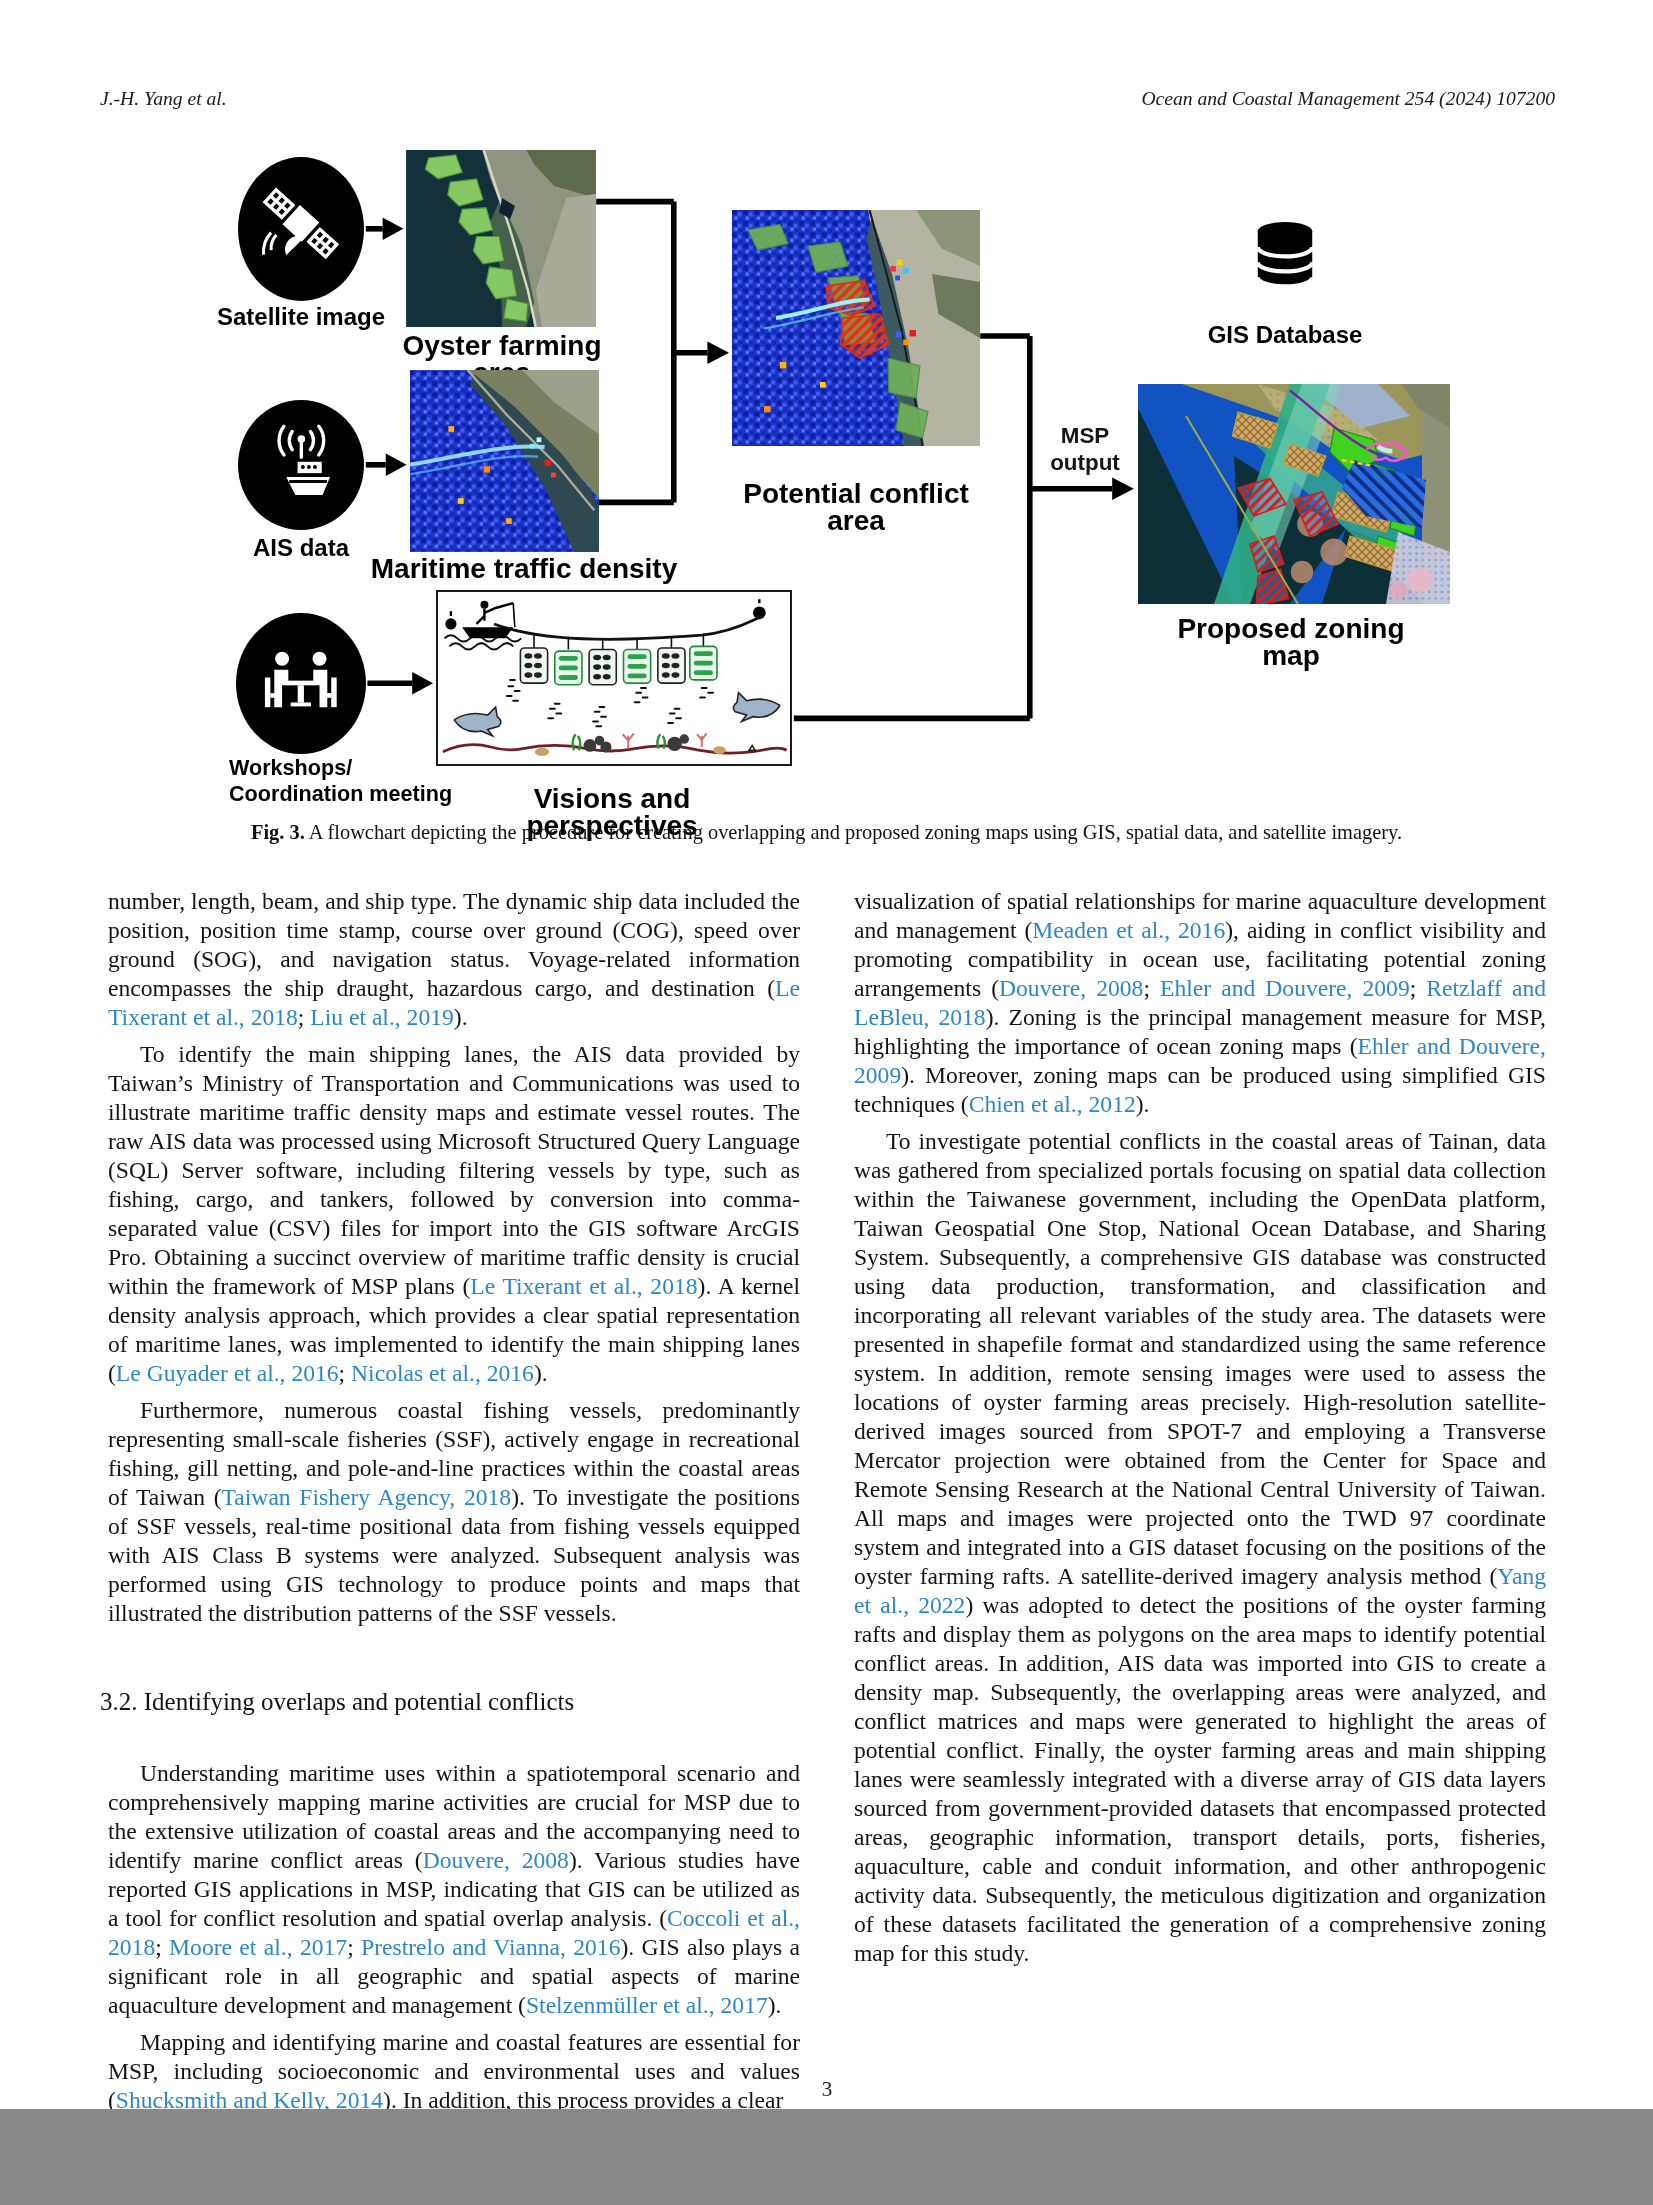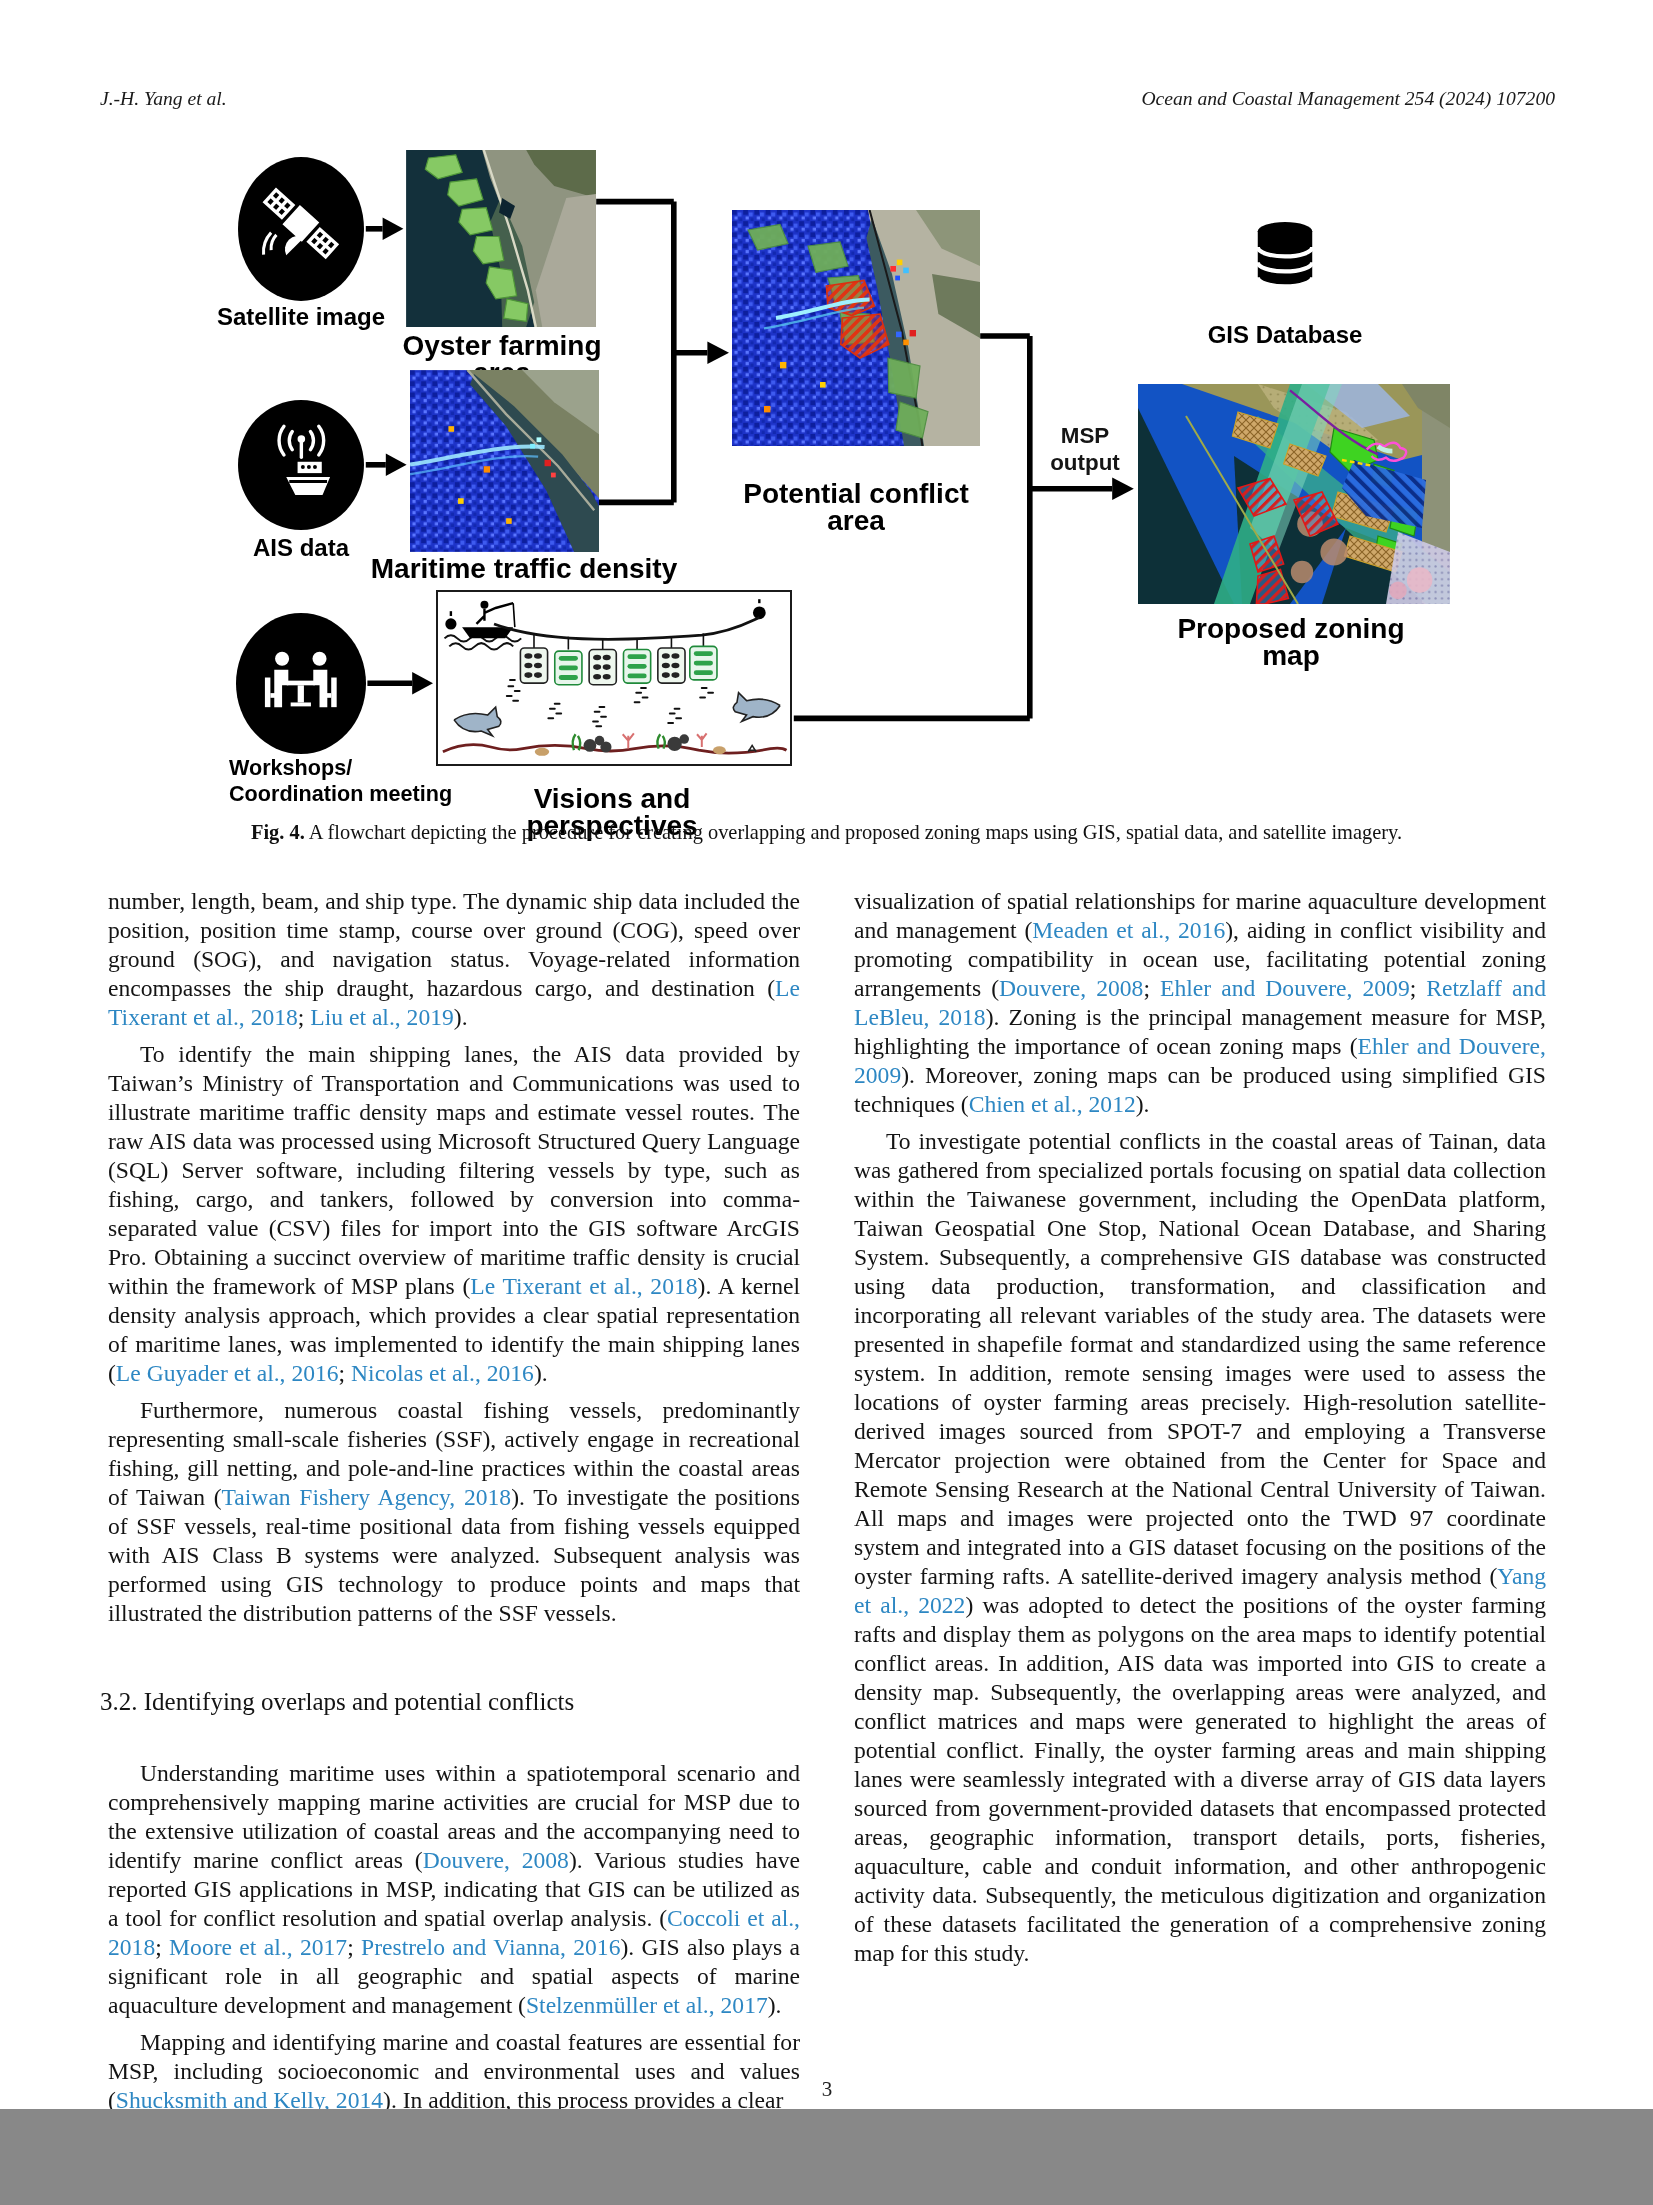--- a/index.html
+++ b/index.html
@@ -420,21 +420,21 @@
         <ellipse cx="130" cy="200" rx="9" ry="5" fill="#c8a06a"></ellipse>
         <ellipse cx="352" cy="198" rx="8" ry="5" fill="#c8a06a"></ellipse>
         <path d="M388,200 l5,-8 l5,8 m-10,-2 h10" stroke="#222" stroke-width="2" fill="none"></path>
       </svg>
     </div>
     <div class="figlabel fl31" style="left:452px;top:785px;width:320px;">Visions and perspectives</div>
 
   </div>
 
   <div class="caption">
-    <span class="tag">Fig. 4.</span><span> A flowchart depicting the procedure for creating overlapping and proposed zoning maps using GIS, spatial data, and satellite imagery.</span>
+    <span class="tag">Fig. 3.</span><span> A flowchart depicting the procedure for creating overlapping and proposed zoning maps using GIS, spatial data, and satellite imagery.</span>
   </div>
 
   <div class="body-text">
     <div class="col">
         <p class="para"><span>number, length, beam, and ship type. The dynamic ship data included the position, position time stamp, course over ground (COG), speed over ground (SOG), and navigation status. Voyage-related information encompasses the ship draught, hazardous cargo, and destination (</span><span class="cite">Le Tixerant et al., 2018</span><span>; </span><span class="cite">Liu et al., 2019</span><span>).</span></p>
         <p class="para indent"><span>To identify the main shipping lanes, the AIS data provided by Taiwan’s Ministry of Transportation and Communications was used to illustrate maritime traffic density maps and estimate vessel routes. The raw AIS data was processed using Microsoft Structured Query Language (SQL) Server software, including filtering vessels by type, such as fishing, cargo, and tankers, followed by conversion into comma-separated value (CSV) files for import into the GIS software ArcGIS Pro. Obtaining a succinct overview of maritime traffic density is crucial within the framework of MSP plans (</span><span class="cite">Le Tixerant et al., 2018</span><span>). A kernel density analysis approach, which provides a clear spatial representation of maritime lanes, was implemented to identify the main shipping lanes (</span><span class="cite">Le Guyader et al., 2016</span><span>; </span><span class="cite">Nicolas et al., 2016</span><span>).</span></p>
         <p class="para indent"><span>Furthermore, numerous coastal fishing vessels, predominantly representing small-scale fisheries (SSF), actively engage in recreational fishing, gill netting, and pole-and-line practices within the coastal areas of Taiwan (</span><span class="cite">Taiwan Fishery Agency, 2018</span><span>). To investigate the positions of SSF vessels, real-time positional data from fishing vessels equipped with AIS Class B systems were analyzed. Subsequent analysis was performed using GIS technology to produce points and maps that illustrated the distribution patterns of the SSF vessels.</span></p>
         <div class="subheading">3.2. Identifying overlaps and potential conflicts</div>
         <p class="para indent"><span>Understanding maritime uses within a spatiotemporal scenario and comprehensively mapping marine activities are crucial for MSP due to the extensive utilization of coastal areas and the accompanying need to identify marine conflict areas (</span><span class="cite">Douvere, 2008</span><span>). Various studies have reported GIS applications in MSP, indicating that GIS can be utilized as a tool for conflict resolution and spatial overlap analysis. (</span><span class="cite">Coccoli et al., 2018</span><span>; </span><span class="cite">Moore et al., 2017</span><span>; </span><span class="cite">Prestrelo and Vianna, 2016</span><span>). GIS also plays a significant role in all geographic and spatial aspects of marine aquaculture development and management (</span><span class="cite">Stelzenmüller et al., 2017</span><span>).</span></p>
         <p class="para indent"><span>Mapping and identifying marine and coastal features are essential for MSP, including socioeconomic and environmental uses and values (</span><span class="cite">Shucksmith and Kelly, 2014</span><span>). In addition, this process provides a clear</span></p>

